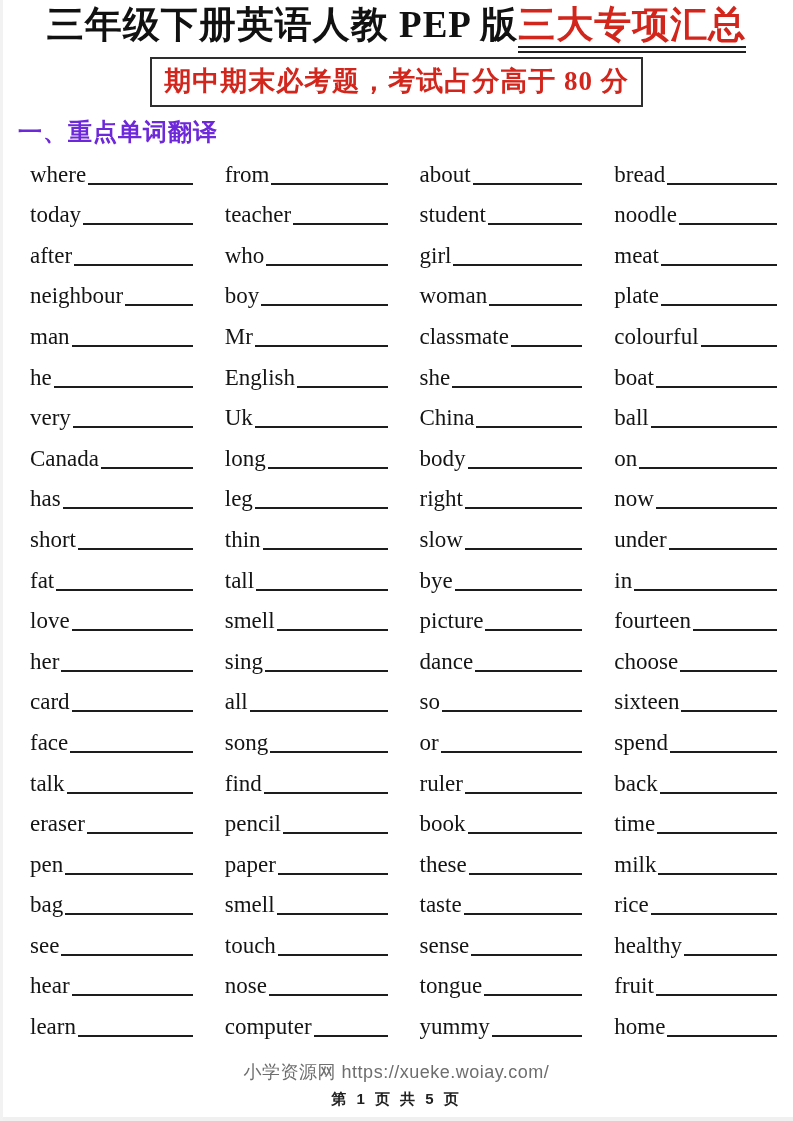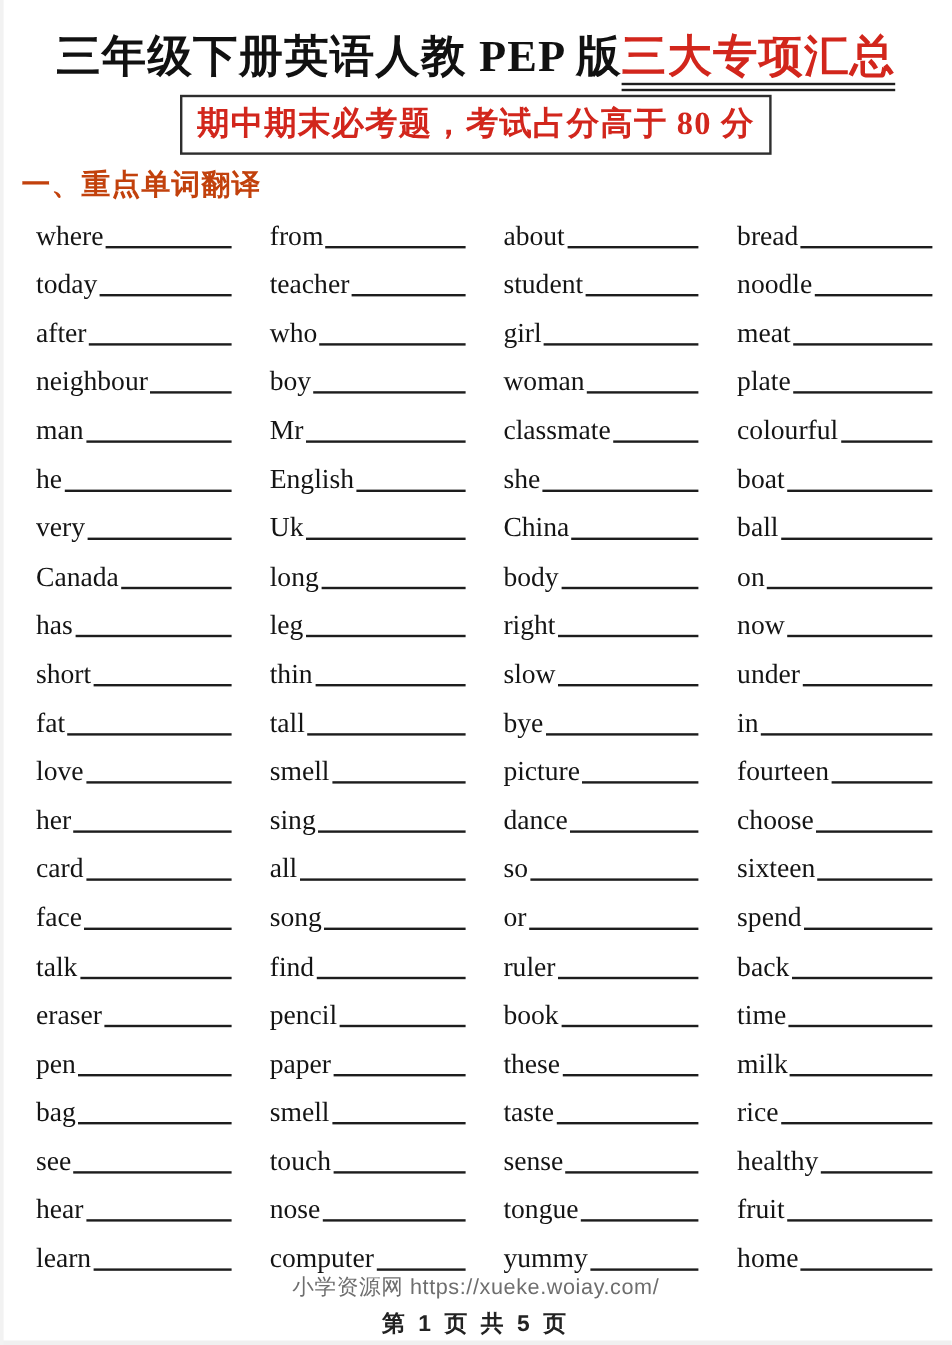--- a/index.html
+++ b/index.html
@@ -11,41 +11,41 @@
   body{
     width:793px;height:1121px;position:relative;overflow:hidden;
     font-family:"Liberation Sans",sans-serif;color:var(--ink);
   }
   .page{
     width:100%;height:100%;position:relative;
     box-shadow:inset 3px 0 0 #f2f2f2, inset 0 -4px 0 #f0f0f0;
   }
   
   .title{
-    padding-top:22px;text-align:center;white-space:nowrap;
+    text-align:center;white-space:nowrap;
     font-size:37px;font-weight:900;letter-spacing:1px;
     font-family:"Liberation Serif","DejaVu Serif",serif;
   }
   .title .t-black{color:#111;}
   .title .t-red{
     color:var(--accent-red);
     border-bottom:7px double #1f1f1f;
     padding-bottom:1px;
   }
   .banner-wrap{display:flex;justify-content:center;margin-top:7px;}
   .banner{
     border:2px solid #2e2e2e;
     padding:4px 12px 6px 12px;
     font-size:27px;font-weight:900;color:var(--accent-red);
     white-space:nowrap;letter-spacing:1px;
     font-family:Liberation Serif, serif;
   }
   .section-heading{
     margin-top:9px;padding-left:18px;
-    font-size:24px;font-weight:900;color:#c2410c;letter-spacing:1px;
+    font-size:24px;font-weight:900;color:#6d28d9;letter-spacing:1px;
   }
   
   .word-grid{
     margin-top:3px;
     padding:0 16px 0 30px;
     display:grid;
     grid-template-columns:repeat(4,1fr);
     grid-auto-rows:40.6px;
     column-gap:32px;
   }
@@ -66,21 +66,21 @@
     min-width:20px;height:1px;
   }
   
   .watermark{
     position:absolute;left:0;right:0;top:1060px;
     text-align:center;font-size:18px;color:var(--watermark);
     letter-spacing:0.5px;
   }
   .page-info{
     position:absolute;left:0;right:0;top:1090px;
-    text-align:center;font-size:19px;font-weight:700;color:#222;
+    text-align:center;font-size:15px;font-weight:700;color:#222;
     letter-spacing:3px;
   }
 </style>
 </head>
 <body>
 
 <div class="page">
 
   <div class="title">
     <span class="t-black">三年级下册英语人教 PEP 版</span><span class="t-red">三大专项汇总</span>

